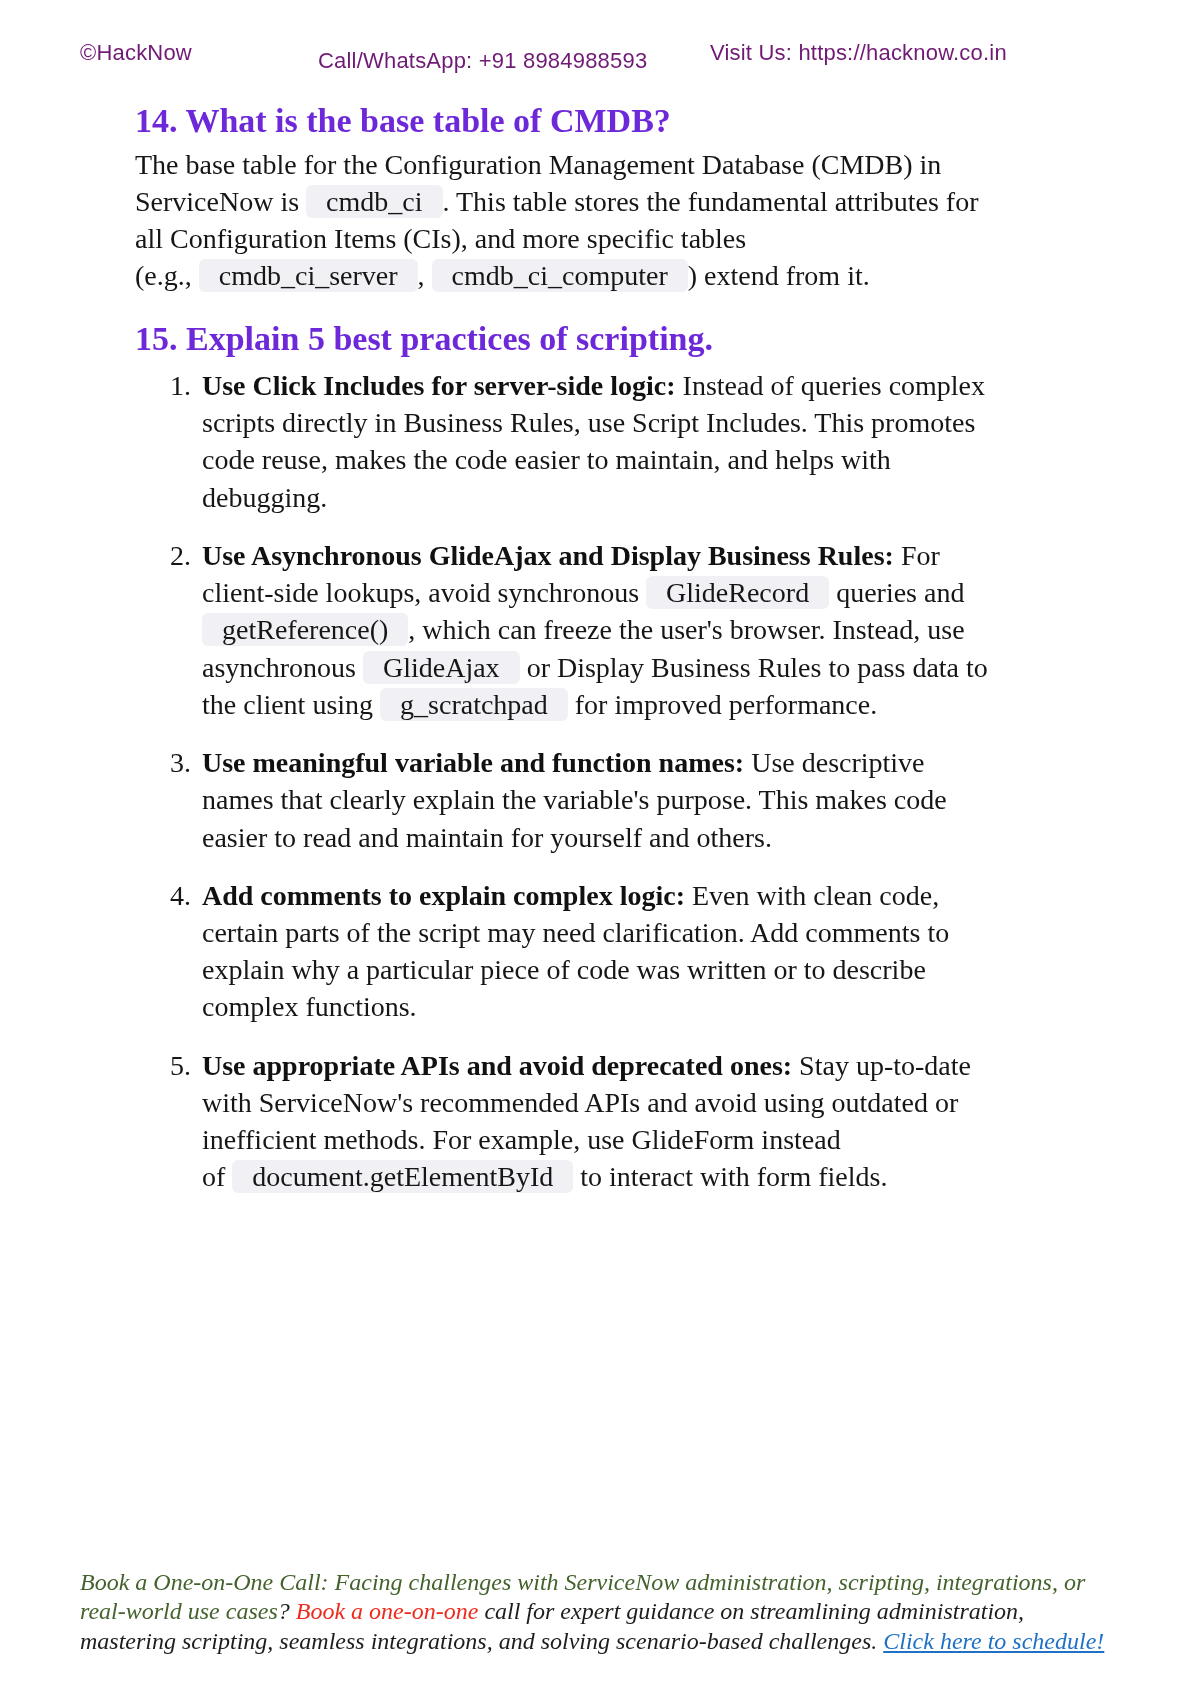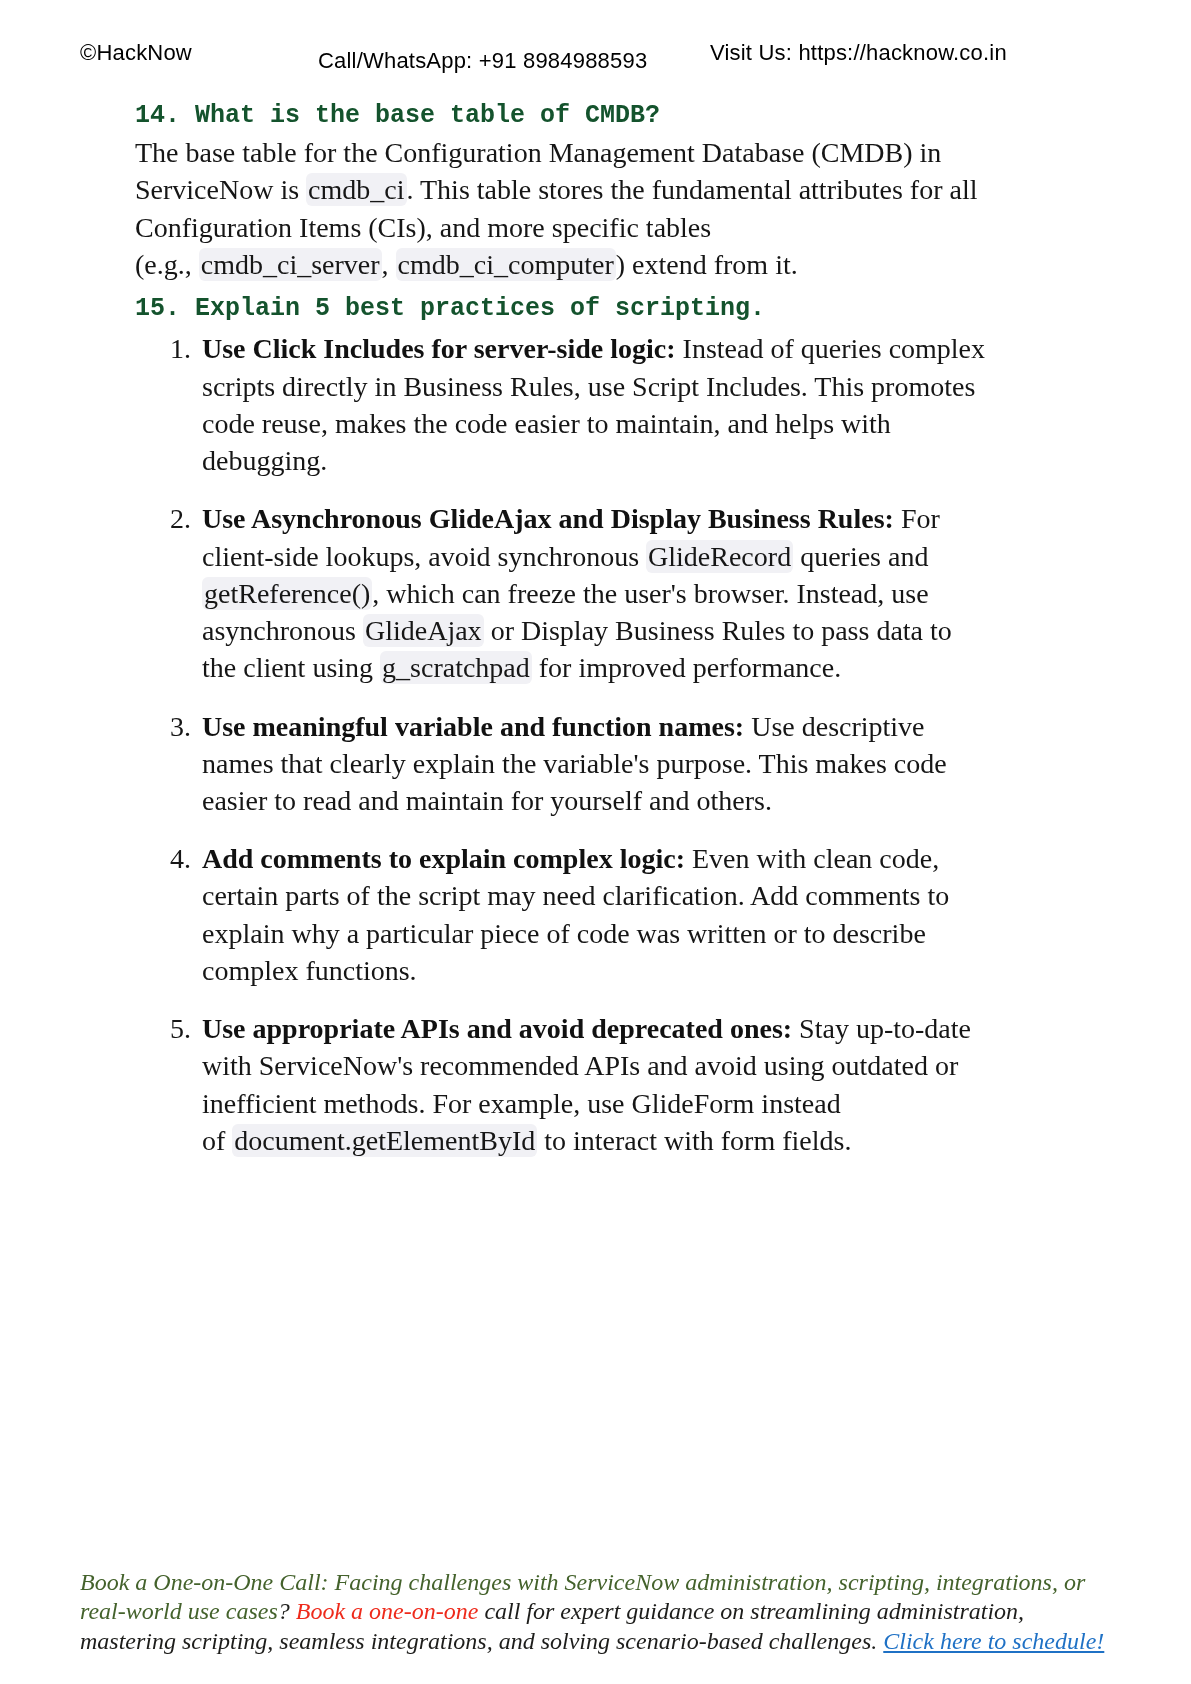--- a/index.html
+++ b/index.html
@@ -11,51 +11,51 @@
     color: #161616;
     position: relative;
     overflow: hidden;
   }
   .page { position: absolute; inset: 0; }
 
   
   .header {
     position: absolute; top: 40px; left: 0; right: 0; height: 34px;
     font-family: "Liberation Sans", sans-serif;
-    font-size: 22px; color: #000000;
+    font-size: 22px; color: #701a75;
     letter-spacing: 0.2px;
   }
   .h-copy    { position: absolute; left: 80px;  top: 0; }
   .h-contact { position: absolute; left: 318px; top: 8px; }
   .h-visit   { position: absolute; left: 710px; top: 0; }
 
   
   .content { position: absolute; left: 135px; top: 100px; width: 860px; }
 
   .q-heading {
-    font-size: 25px; font-weight: bold; color: #14532d;
-    margin: 0 0 3px 0; line-height: 1.25; font-family: Liberation Mono, monospace;
+    font-size: 34px; font-weight: bold; color: #6d28d9;
+    margin: 0 0 3px 0; line-height: 1.25;
   }
-  .q15-heading { margin-top: 10px; margin-bottom: 6px; }
+  .q15-heading { margin-top: 24px; margin-bottom: 6px; }
 
   .answer {
     font-size: 28px; line-height: 1.33;
     margin: 2px 0 10px 0;
     max-width: 880px;
   }
 
   .bp-list { margin-top: 4px; }
   .list-item { display: flex; margin-bottom: 21px; font-size: 28px; line-height: 1.33; }
   .li-num { flex: 0 0 67px; padding-left: 35px; }
   .li-body { flex: 1 1 auto; max-width: 790px; }
 
   .seg-bold { font-weight: bold; color: #111111; }
   .seg-code {
     background: #f1f1f5;
-    padding: 1px 2px;
+    padding: 1px 20px;
     border-radius: 6px;
     white-space: nowrap;
   }
 
   
   .footer {
     position: absolute; left: 80px; top: 1568px; width: 1036px;
     font-style: italic;
     font-size: 24px; line-height: 1.22;
   }

